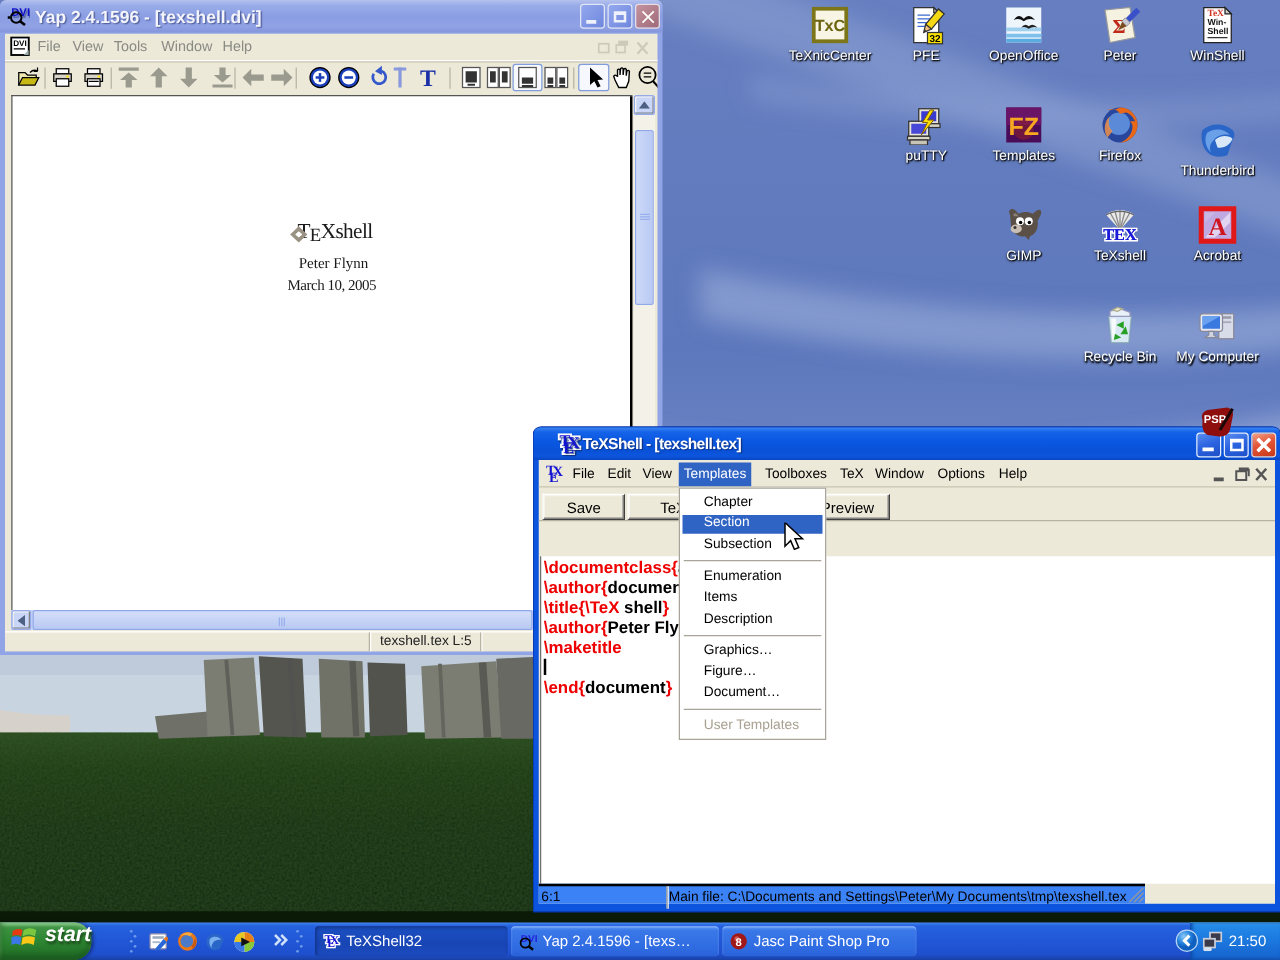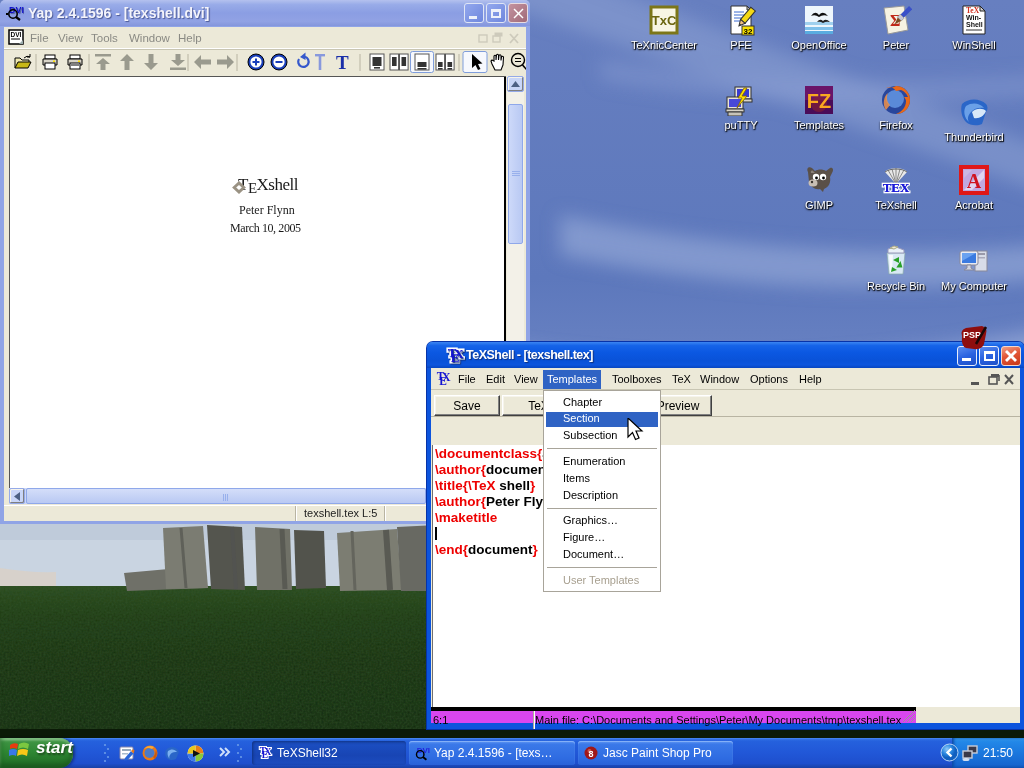--- a/index.html
+++ b/index.html
@@ -541,21 +541,21 @@
   <div style="position:absolute;left:1px;top:77px;width:588px;height:262px;background:#fff;border-left:1px solid #707070;font-weight:bold;font-size:13.5px;line-height:16px;white-space:pre">
    <div style="position:absolute;left:2px;top:1px"><span style="color:#ee0000">\documentclass{</span><span>article}</span></div>
    <div style="position:absolute;left:2px;top:17px"><span style="color:#ee0000">\author{</span><span>document</span><span style="color:#ee0000">}</span></div>
    <div style="position:absolute;left:2px;top:33px"><span style="color:#ee0000">\title{\TeX</span><span> shell</span><span style="color:#ee0000">}</span></div>
    <div style="position:absolute;left:2px;top:49px"><span style="color:#ee0000">\author{</span><span>Peter Flynn</span><span style="color:#ee0000">}</span></div>
    <div style="position:absolute;left:2px;top:65px"><span style="color:#ee0000">\maketitle</span></div>
    <div style="position:absolute;left:2px;top:82px;width:2px;height:13px;background:#000"></div>
    <div style="position:absolute;left:2px;top:97px"><span style="color:#ee0000">\end{</span><span>document</span><span style="color:#ee0000">}</span></div>
   </div>
 
-  <div style="position:absolute;left:0;top:339px;width:485px;height:16px;background:#d946ef;border-top:4px solid #000000;font-size:11px;color:#000">
+  <div style="position:absolute;left:0;top:339px;width:485px;height:16px;background:#3b82f6;border-top:2px solid #000000;font-size:11px;color:#000">
    <span style="position:absolute;left:2px;top:3px">6:1</span>
    <span style="position:absolute;left:102px;top:0;width:1px;height:18px;background:#b0ac9a;box-shadow:1px 0 0 #fff"></span>
    <span style="position:absolute;left:104px;top:3px">Main file: C:\Documents and Settings\Peter\My Documents\tmp\texshell.tex</span>
    <svg style="position:absolute;right:1px;bottom:1px" width="12" height="12" viewBox="0 0 12 12">
           <g stroke="#999">
             <line x1="12" y1="0" x2="0" y2="12"></line>
             <line x1="12" y1="4" x2="4" y2="12"></line>
             <line x1="12" y1="8" x2="8" y2="12"></line>
           </g>
         </svg>

